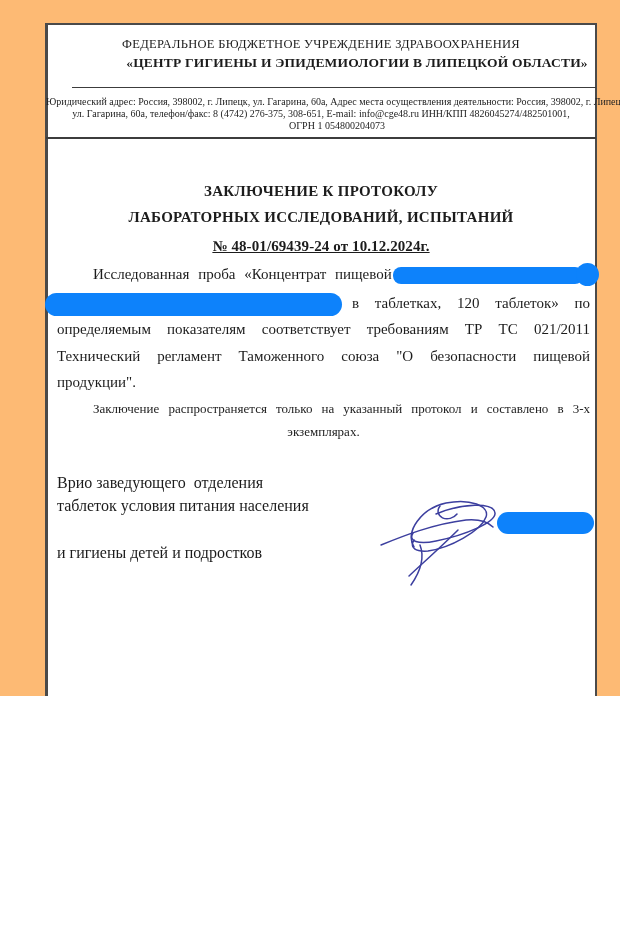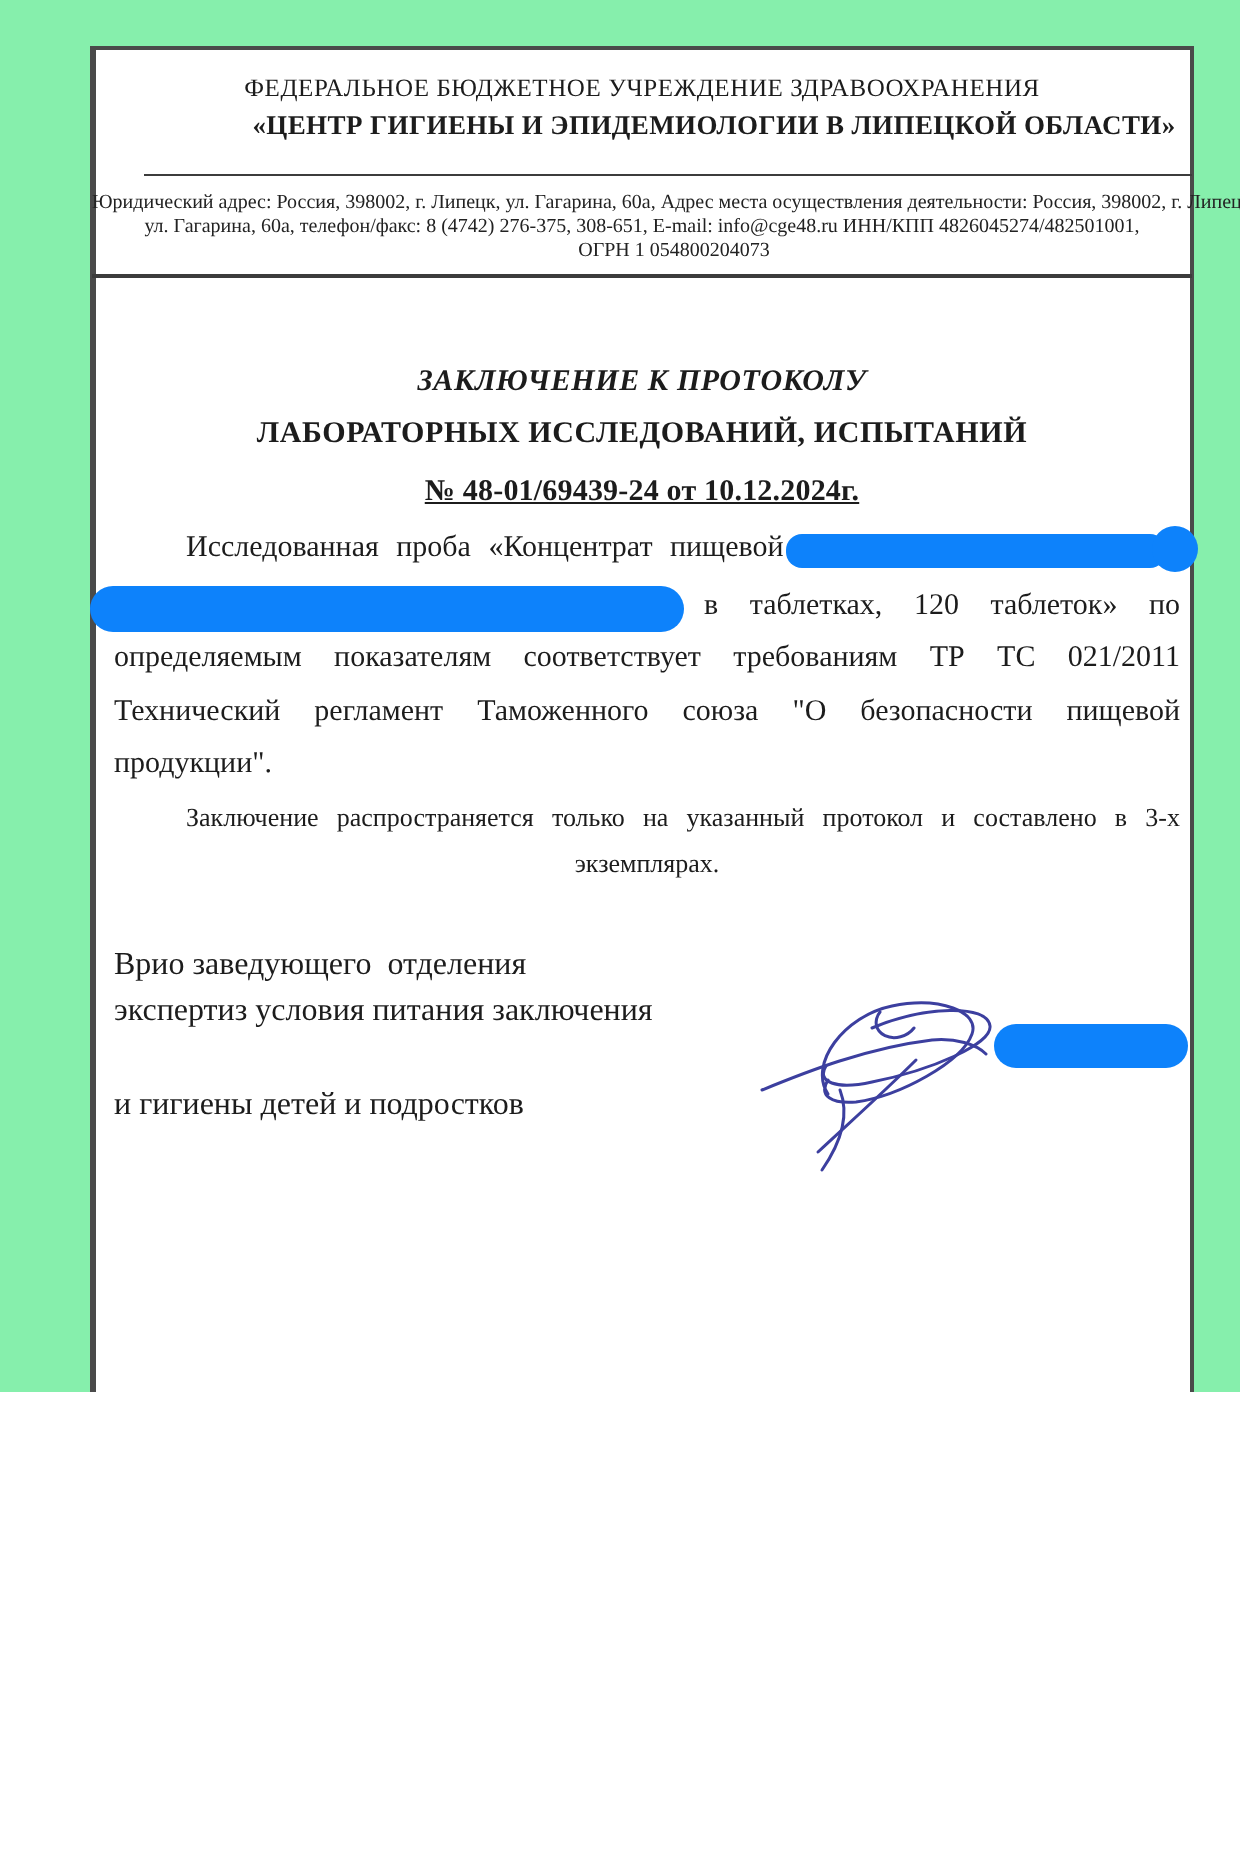--- a/index.html
+++ b/index.html
@@ -1,35 +1,35 @@
 <!DOCTYPE html>
 <html style="--redaction-blue: #0d82fb; --ink-blue: #3c3f9f;"><head>
 <meta charset="utf-8">
 <style>
   html,body { margin:0; padding:0; background:#ffffff; }
   .stage {
-    position:relative; width:620px; height:696px; background:#86efac;
+    position:relative; width:620px; height:696px; background:#fdba74;
     font-family:"Liberation Serif","DejaVu Serif",serif; color:#1c1c1c;
     overflow:hidden;
   }
   .frame {
     position:absolute; left:45px; top:23px; width:552px; height:885px;
     border:2px solid #4a4a4a; border-left-width:3px; box-sizing:border-box;
     background:#ffffff;
   }
   .abs { position:absolute; }
   .cline { position:absolute; left:46px; width:550px; text-align:center; white-space:nowrap; }
   .org1 { top:37px; font-size:12.5px; letter-spacing:0.3px; }
   .org2 { top:55px; font-size:13.5px; font-weight:bold; letter-spacing:0.2px;padding-left:36px; }
   .rule1 { left:72px; top:87px; width:524px; border-top:1.5px solid #3c3c3c; }
   .rule2 { left:46px; top:137px; width:550px; border-top:2.5px solid #3c3c3c; }
   .addr { font-size:10px; color:#222; }
   .a1 { top:96px; } .a2 { top:108px; } .a3 { top:120px;padding-left:16px; }
   .ttl { font-weight:bold; font-size:15px; letter-spacing:0.3px; }
-  .t1 { top:183px;font-style:italic; } .t2 { top:209px; } .t3 { top:238px; letter-spacing:0.1px;text-decoration:underline; }
+  .t1 { top:183px; } .t2 { top:209px; } .t3 { top:238px; letter-spacing:0.1px;text-decoration:underline; }
   .bodyline { position:absolute; left:57px; width:533px; font-size:15px; }
   .just { text-align:justify; text-align-last:justify; }
   .bl1 { top:266px; text-indent:36px; word-spacing:5px; white-space:nowrap; }
   .bl2 { left:352px; top:295px; width:238px; }
   .bl3 { top:321px; } .bl4 { top:348px; }
   .bl5 { top:374px; }
   .p2 { font-size:13px;text-align:center; }
   .p2l1 { top:401px; text-indent:36px; }
   .p2l2 { top:424px; }
   .sgt { position:absolute; left:57px; font-size:16px; white-space:pre; }
@@ -75,21 +75,21 @@
   <div class="pill pill2"></div>
   <div class="bodyline just bl2">в таблетках, 120 таблеток» по</div>
   <div class="bodyline just bl3">определяемым показателям соответствует требованиям ТР ТС 021/2011</div>
   <div class="bodyline just bl4">Технический регламент Таможенного союза "О безопасности пищевой</div>
   <div class="bodyline bl5">продукции".</div>
 
   <div class="bodyline just p2 p2l1">Заключение распространяется только на указанный протокол и составлено в 3-х</div>
   <div class="bodyline p2 p2l2">экземплярах.</div>
 
   <div class="sgt s1">Врио заведующего  отделения</div>
-  <div class="sgt s2">экспертиз условия питания заключения</div>
+  <div class="sgt s2">таблеток условия питания населения</div>
   <div class="sgt s3">и гигиены детей и подростков</div>
 
   <div class="pill pill3"></div>
   <svg class="abs ink sig-main" width="150" height="100" viewBox="0 0 150 100" fill="none">
     <g stroke="currentColor" stroke-width="1.5" stroke-linecap="round">
       <path d="M 3,55 C 25,46 55,34 88,30 C 100,29 110,32 115,37"></path>
       <path d="M 36,57 C 26,42 44,18 68,13 C 92,8 112,16 108,27 C 103,41 72,58 50,61 C 38,62 31,58 36,50"></path>
       <path d="M 58,24 C 84,13 116,12 117,23 C 118,32 88,45 58,51 C 40,55 30,51 35,43"></path>
       <path d="M 62,16 a 10,8 -20 1 0 17,8"></path>
       <path d="M 80,40 C 64,56 46,72 31,86"></path>

